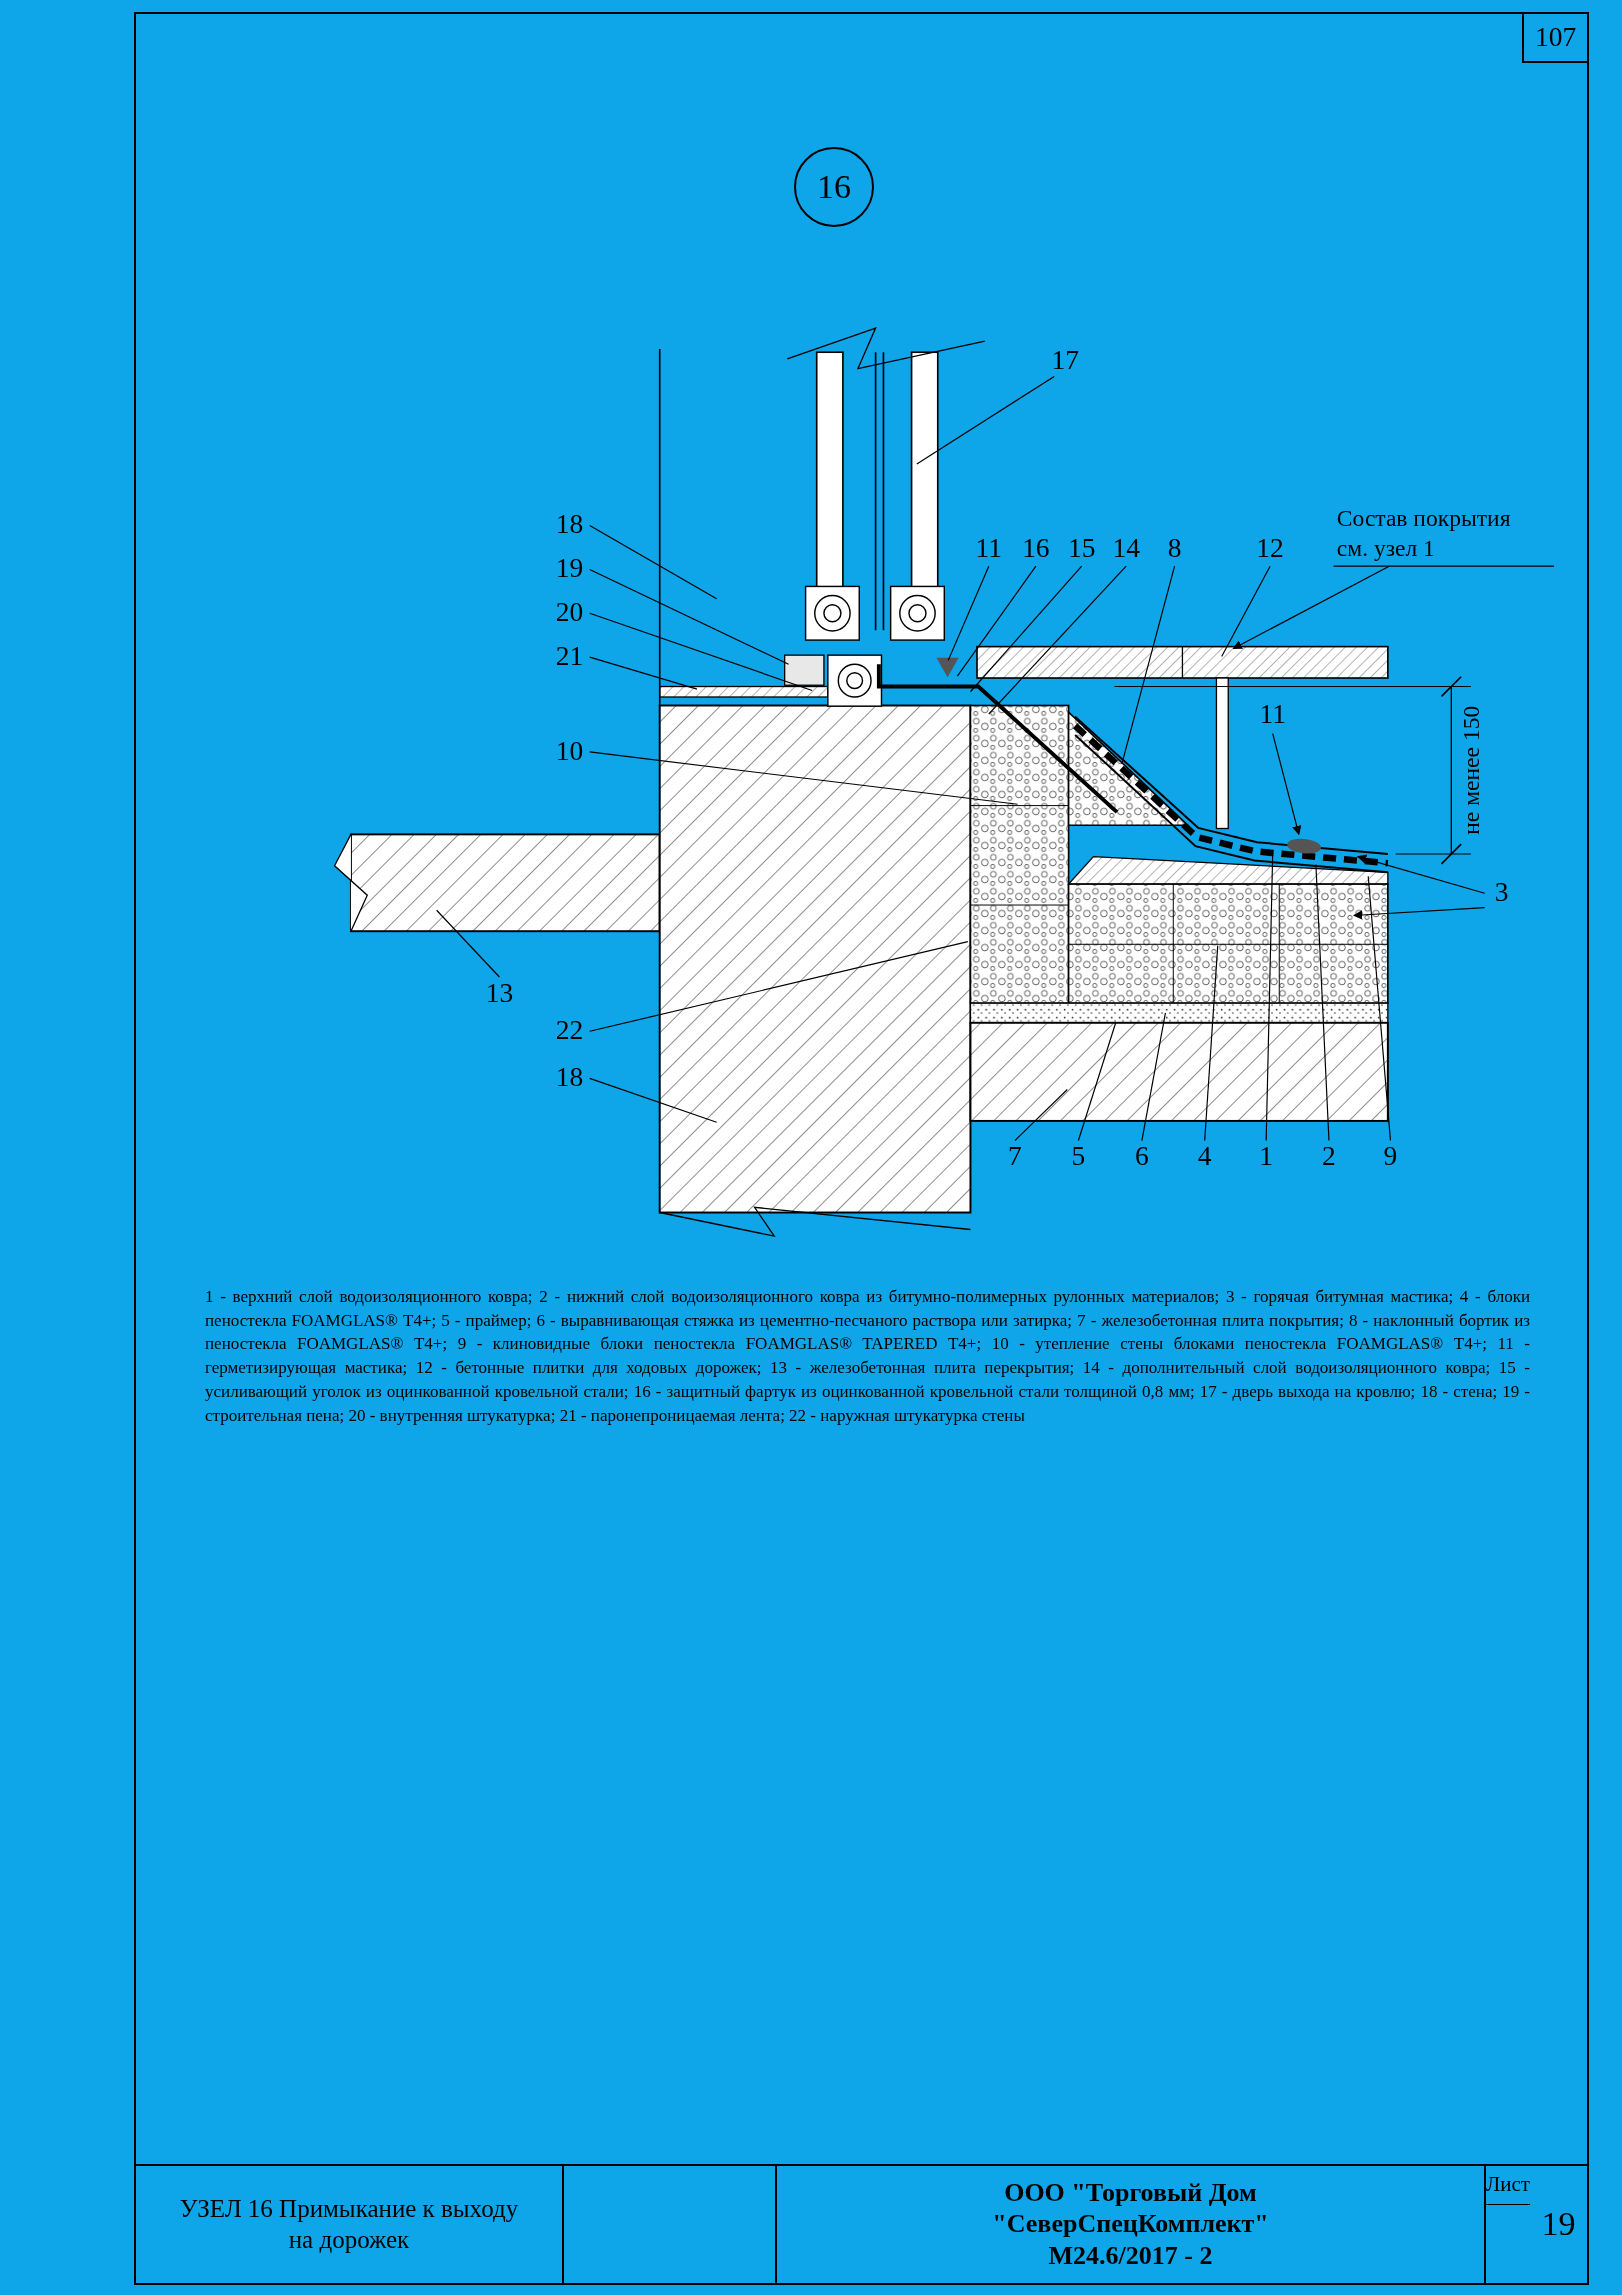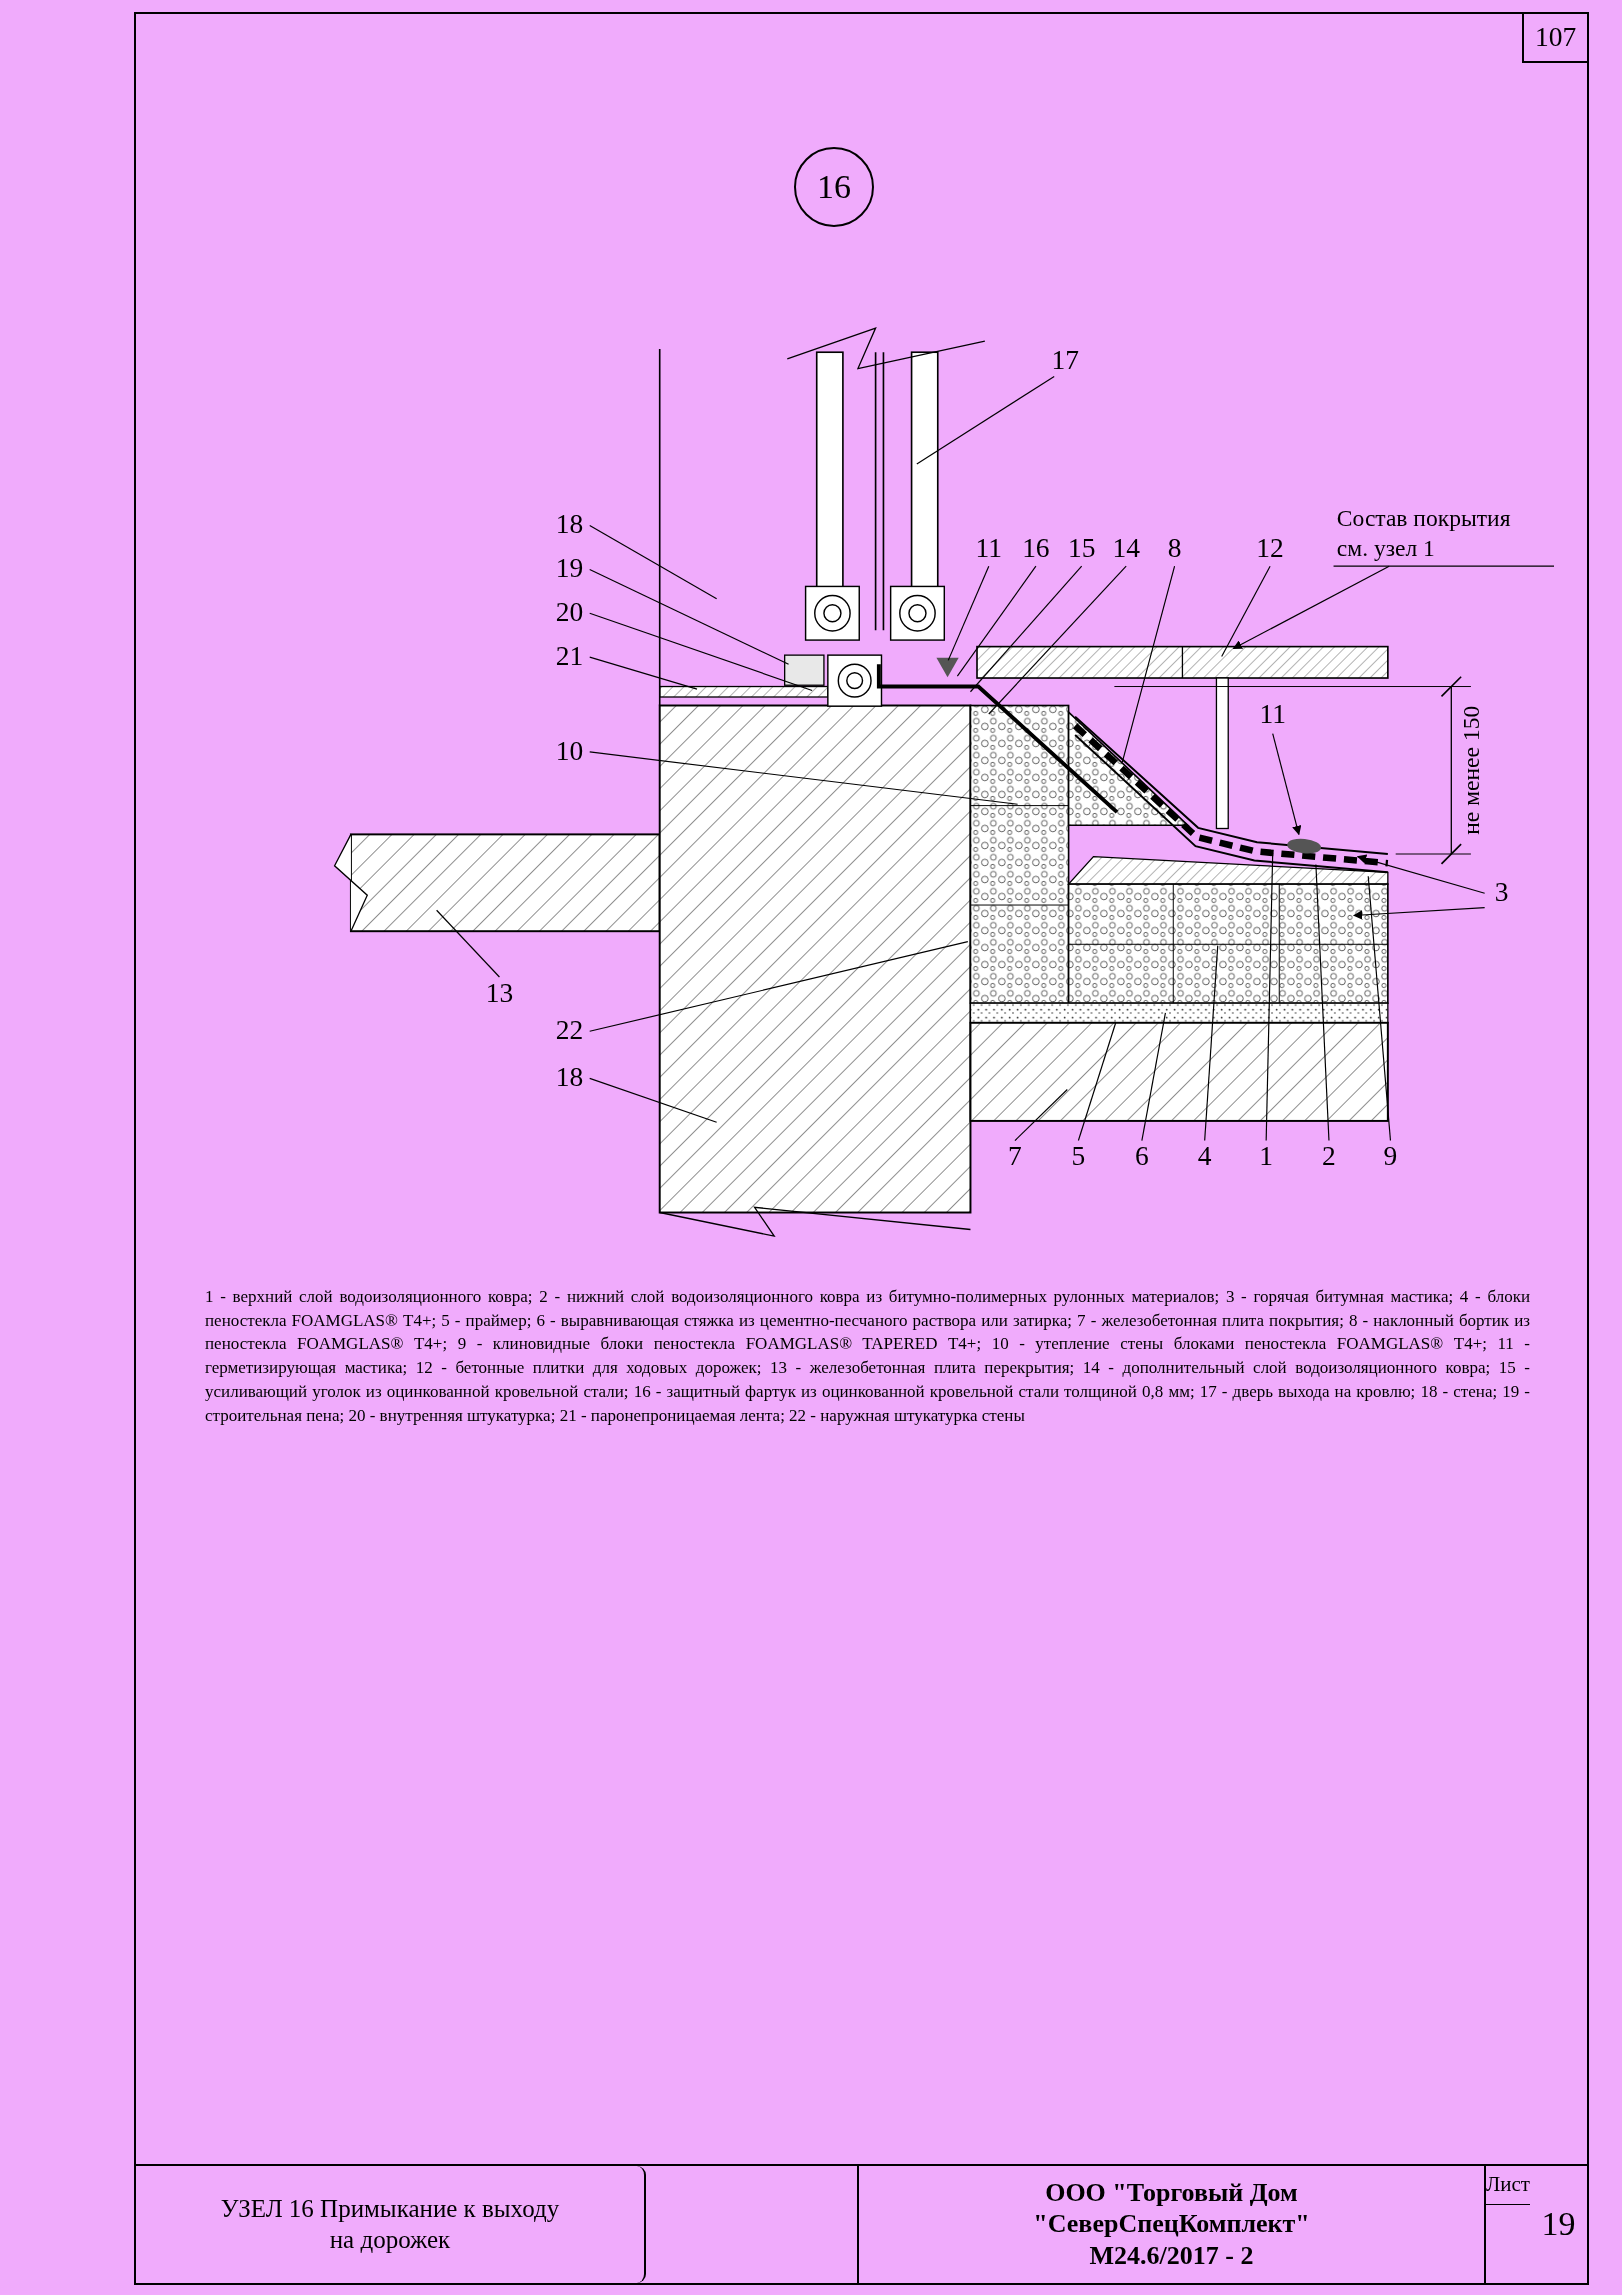--- a/index.html
+++ b/index.html
@@ -1,24 +1,24 @@
 <!DOCTYPE html>
 <html style="font-size:10.5px"><head>
 <meta charset="utf-8">
 <style>
   html,body{margin:0;padding:0;background:#ffffff;}
-  .page{position:relative;width:1622px;height:2295px;background:#f0abfc;font-family:"Liberation Serif",serif;color:#000;overflow:hidden;}
+  .page{position:relative;width:1622px;height:2295px;background:#0ea5e9;font-family:"Liberation Serif",serif;color:#000;overflow:hidden;}
   .frame{position:absolute;left:134px;top:11.8px;width:1455px;height:2273px;border:2px solid #000;box-sizing:border-box;}
   .pageno{position:absolute;top:0;right:0;width:63px;height:47px;border-left:2px solid #000;border-bottom:2px solid #000;display:flex;align-items:center;justify-content:center;font-size:27.5px;}
   .node-circle{position:absolute;left:658px;top:133px;width:76px;height:76px;border:2.6px solid #000;border-radius:50%;display:flex;align-items:center;justify-content:center;font-size:34px;}
   .drawing-svg{position:absolute;left:0;top:0;}
   .legend{position:absolute;left:69px;top:1271px;width:1325px;margin:0;font-size:17px;line-height:1.40;text-align:justify;}
   .footer{position:absolute;left:0;bottom:0;width:100%;height:119px;border-top:2px solid #000;display:flex;box-sizing:border-box;}
   .footer .cell{box-sizing:border-box;height:100%;}
-  .f-title{width:510px;border-right:2px solid #000;display:flex;flex-direction:column;align-items:center;justify-content:center;font-size:25px;line-height:1.25;text-align:center;border-radius:9px;}
+  .f-title{width:428px;border-right:2px solid #000;display:flex;flex-direction:column;align-items:center;justify-content:center;font-size:25px;line-height:1.25;text-align:center;}
   .f-spacer{width:213px;border-right:2px solid #000;}
   .f-company{flex:1;display:flex;flex-direction:column;align-items:center;justify-content:center;font-size:26px;font-weight:bold;line-height:1.22;text-align:center;}
   .f-sheet{width:103px;border-left:2px solid #000;display:flex;flex-direction:row;}
   .f-sheet-label{height:38px;border-bottom:1.3px solid #000;display:flex;align-items:center;justify-content:center;font-size:21px;}
   .f-sheet-num{flex:1;display:flex;align-items:center;justify-content:center;font-size:34px;}
   svg text{font-family:"Liberation Serif",serif;font-size:42px;fill:#000;stroke:none;}
   svg text.small{font-size:36px;}
 </style>
 </head>
 <body>

